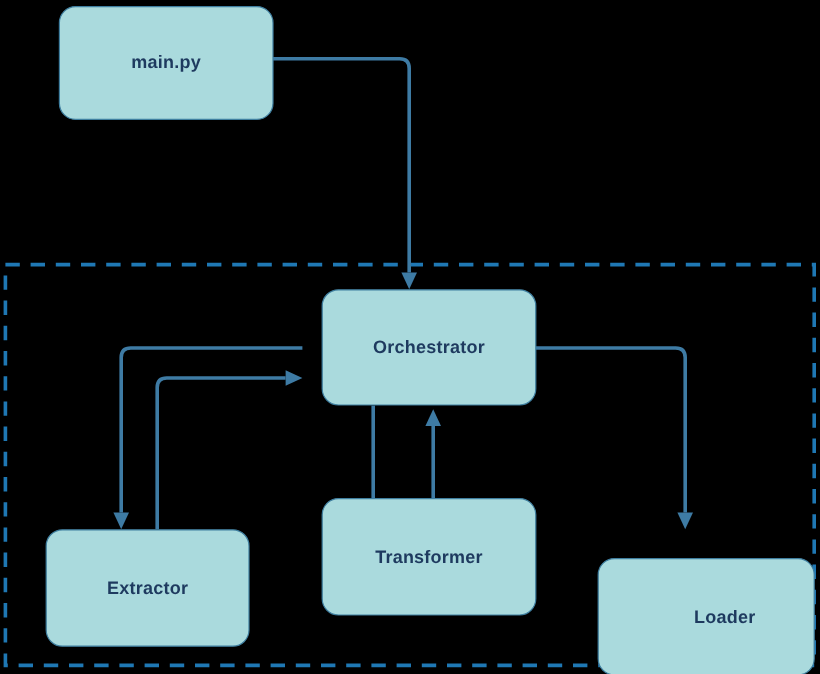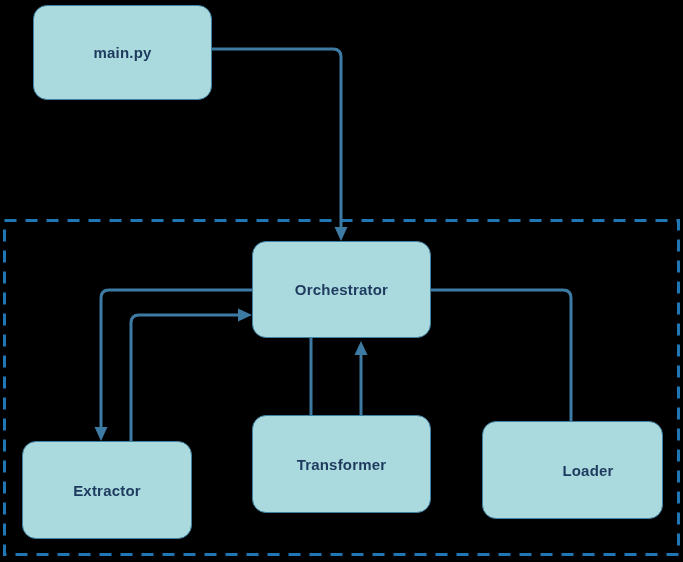--- a/index.html
+++ b/index.html
@@ -25,33 +25,34 @@
   }
   .node {
     position: absolute;
     background: #aadadd;
     border: 1.5px solid #3f7fa0;
     border-radius: 14px;
     display: flex;
     align-items: center;
     justify-content: center;
     box-sizing: border-box;
+    margin-left: 16px;
   }
   .node-label {
     color: #1e3a5f;
     font-size: 15px;
     font-weight: bold;
     letter-spacing: 0.2px;
     white-space: nowrap;
   }
   .node-main        { left: 33px;  top: 5px;   width: 179px; height: 95px; }
   .node-orch        { left: 252px; top: 241px; width: 179px; height: 97px; }
   .node-extractor   { left: 22px;  top: 441px; width: 170px; height: 98px; }
   .node-transformer { left: 252px; top: 415px; width: 179px; height: 98px; }
-  .node-loader      { left: 482px; top: 421px; width: 181px; height: 98px; padding-left: 31px; }
+  .node-loader      { left: 482px; top: 465px; width: 181px; height: 98px; padding-left: 31px; }
 </style>
 </head>
 <body>
 
 <div class="canvas">
 
   <svg class="wires" width="683" height="562" viewBox="0 0 683 562" xmlns="http://www.w3.org/2000/svg">
 
     <rect x="4.5" y="220.5" width="674" height="334" fill="none" stroke="#1f78b4" stroke-width="3" stroke-dasharray="12 9"></rect>
 

